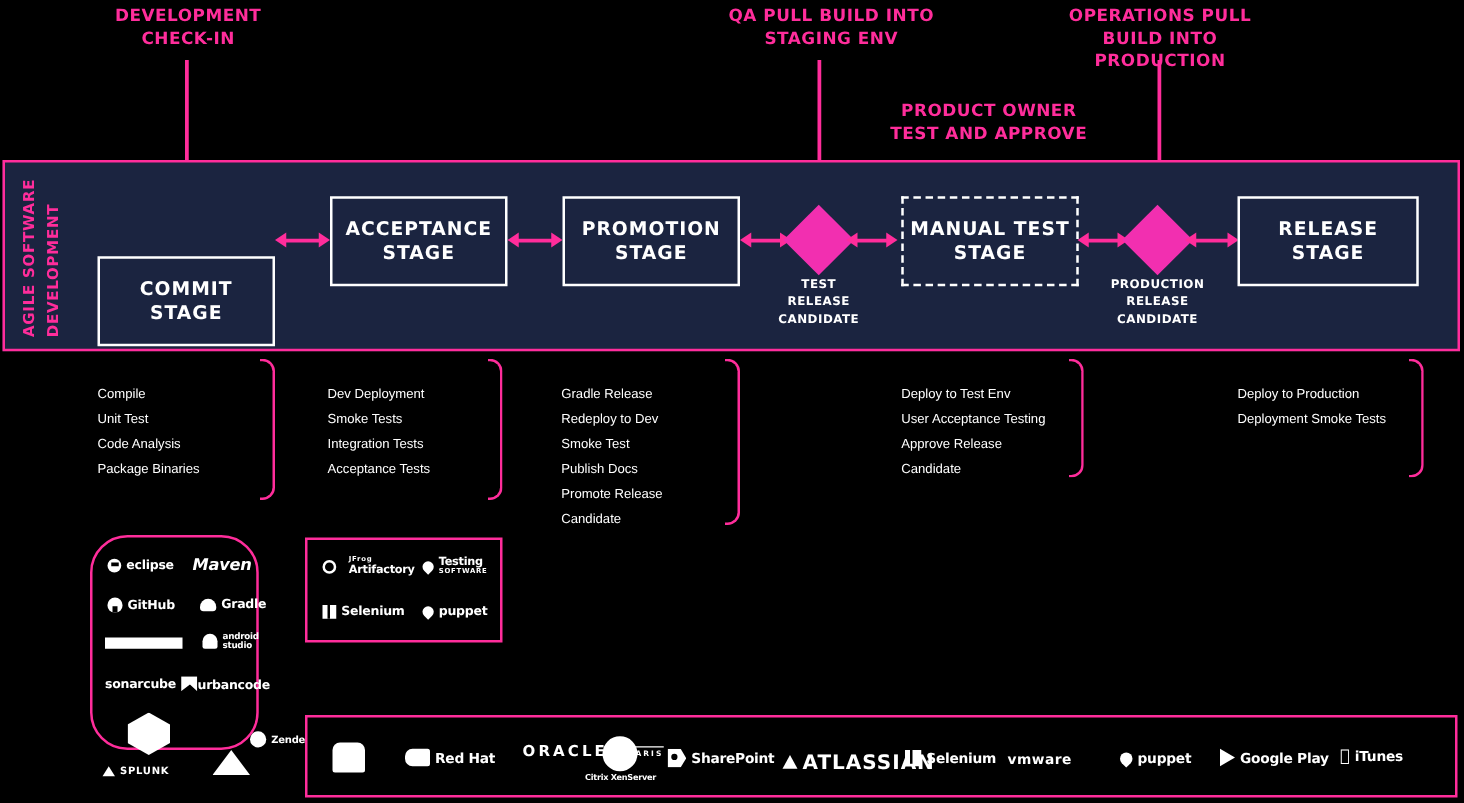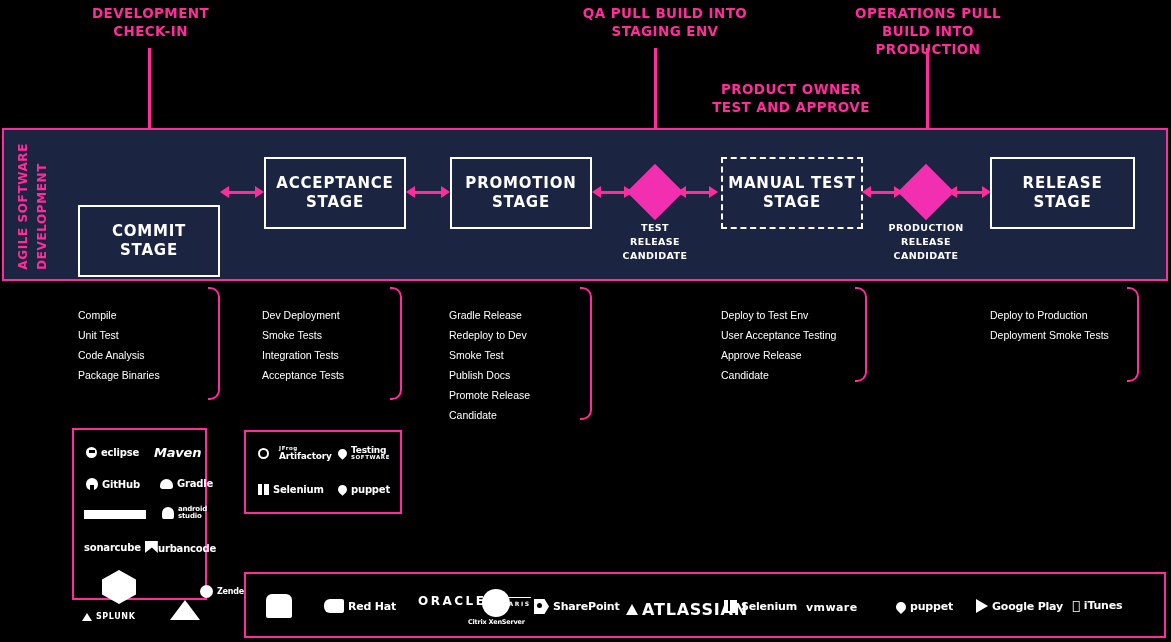--- a/index.html
+++ b/index.html
@@ -258,21 +258,21 @@
     <div>Candidate</div>
   </div>
   <div class="bracket" style="left:855px;top:287px;height:95px;"></div>
 
   <div class="tasklist" style="left:990px;top:305px;">
     <div>Deploy to Production</div>
     <div>Deployment Smoke Tests</div>
   </div>
   <div class="bracket" style="left:1127px;top:287px;height:95px;"></div>
 
-  <div class="toolbox" style="left:72px;top:428px;width:135px;height:172px;">
+  <div class="toolbox" style="left:72px;top:428px;width:135px;height:172px;border-radius:30px;">
 
     <div class="logo" style="left:12px;top:17px;">
       <span class="mark m-ecl"></span>
       <span class="txt">eclipse</span>
     </div>
     <div class="logo" style="left:80px;top:15px;">
       <span class="txt" style="font-size:13px;font-style:italic;">Maven</span>
     </div>
 
     <div class="logo" style="left:12px;top:48px;">

